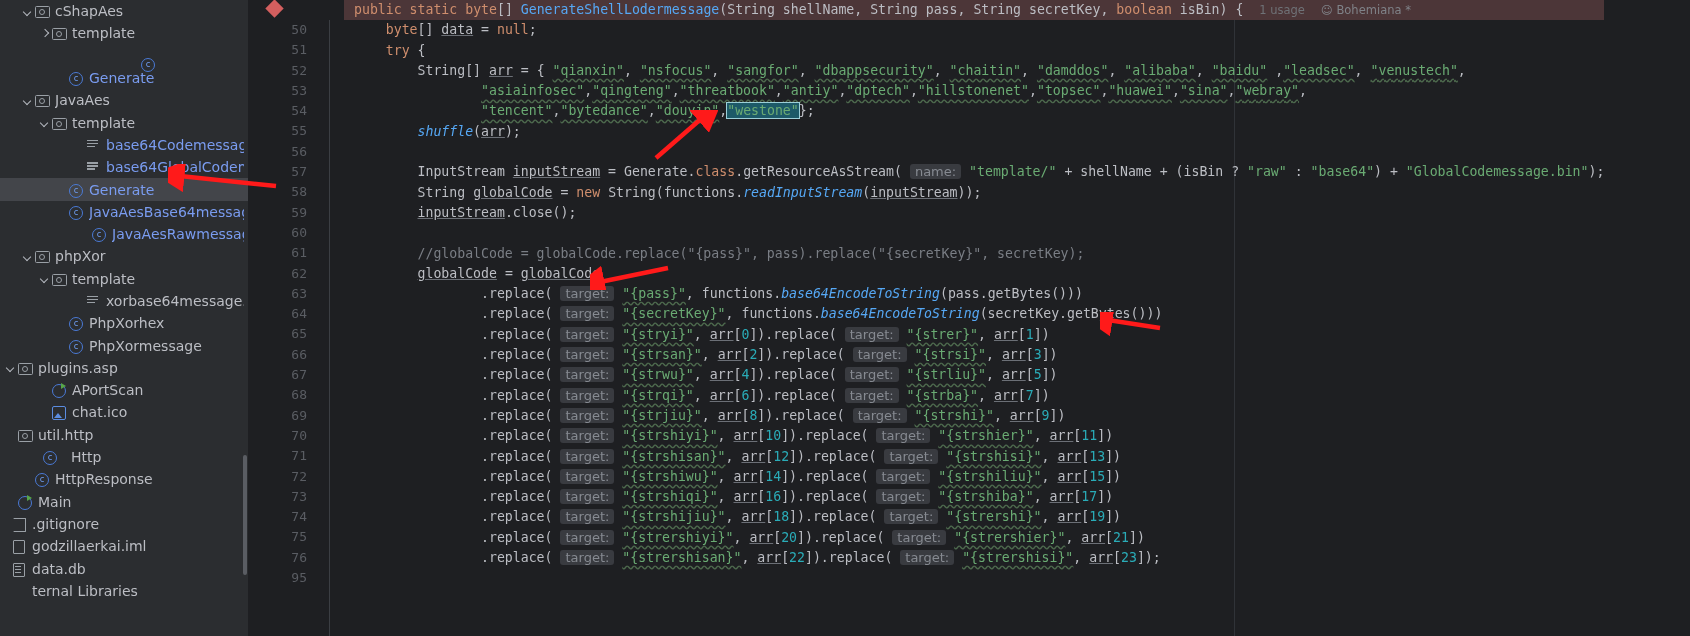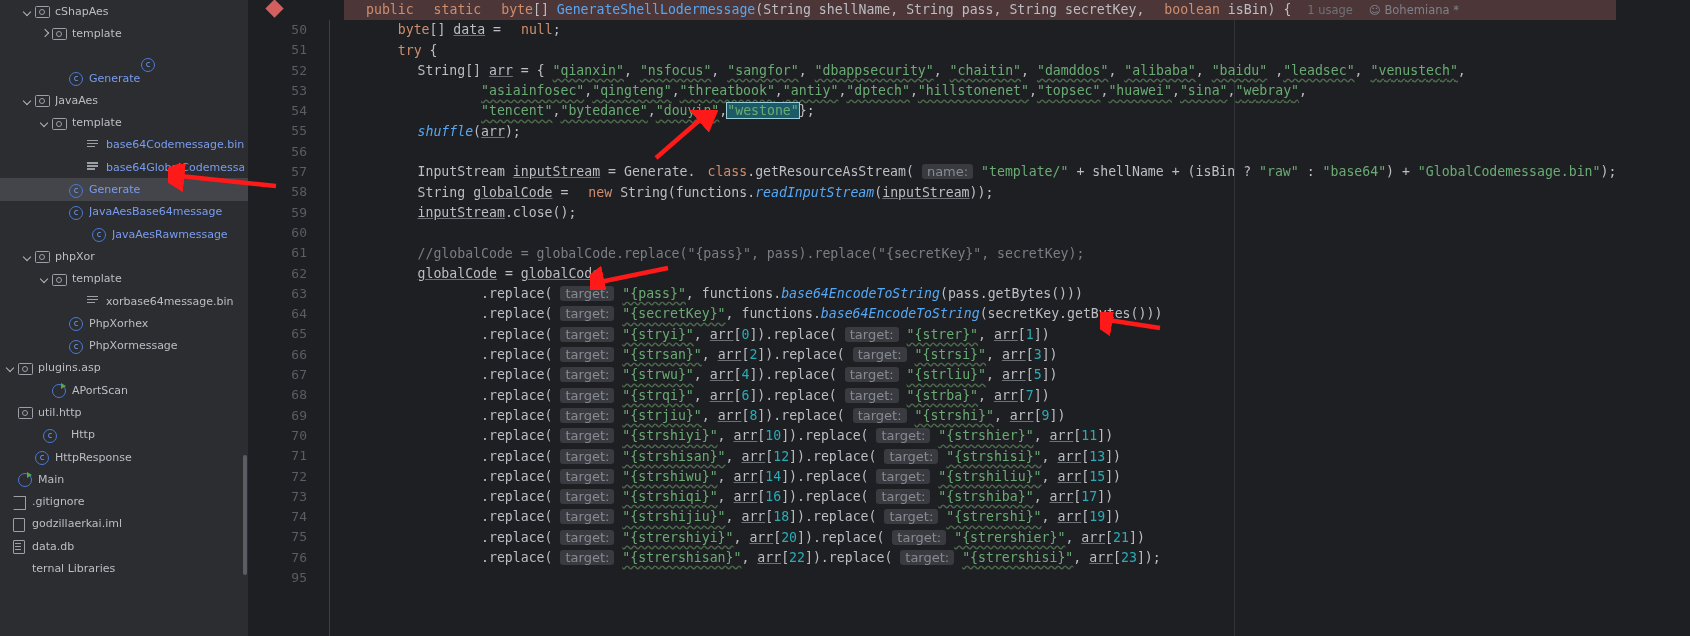--- a/index.html
+++ b/index.html
@@ -6,21 +6,21 @@
   body{
     width:1690px;height:636px;overflow:hidden;
     font-family:"DejaVu Sans Mono", monospace;
     color:#bcbec4;
   }
   .ide{position:relative;width:1690px;height:636px;display:flex;background:#1e1f22;}
 
   
   .tree{
     width:248px;min-width:248px;height:636px;background:#2b2d30;
-    font-family:"DejaVu Sans", sans-serif;font-size:11px;
+    font-family:"DejaVu Sans", sans-serif;font-size:14px;
     position:relative;overflow:hidden;
   }
   .trow{
     height:22.3px;display:flex;align-items:center;white-space:nowrap;
     position:relative;padding-right:4px;
   }
   .trow.sel{background:#43454a;}
   .arrow{width:11px;height:11px;display:inline-block;position:relative;flex:0 0 auto;}
   .arrow.down:after{
     content:"";position:absolute;left:1px;top:3px;width:5px;height:5px;
@@ -121,21 +121,21 @@
   
   .editor{
     flex:1;position:relative;background:#1e1f22;overflow:hidden;
     font-size:13.2px;line-height:20.3px;white-space:pre;
   }
   .code{position:absolute;left:0;top:0;padding-top:0;}
   .ln{height:20.3px;display:block;padding-left:10px;}
   .ln.sig{background:#4c3638;}
 
   
-  .kw{color:#cf8e6d;margin-left:12px;}
+  .kw{color:#cf8e6d;}
   .typ{color:#bcbec4;}
   .mth{color:#56a8f5;}
   .str{color:#6aab73;}
   .num{color:#2aacb8;}
   .cmt{color:#7a7e85;}
   .fld{color:#bcbec4;text-decoration:underline;text-decoration-color:#6b6f76;}
   .ita{font-style:italic;}
   .hint{
     background:#393b40;color:#868a91;font-size:13px;border-radius:3px;
     padding:0 5px;font-family:"DejaVu Sans",sans-serif;
@@ -293,20 +293,27 @@
             <span class="ic-folder"></span>
           </span>
           <span class="lbl">plugins.asp</span>
         </div>
         <div class="trow" style="padding-left: 40px;">
           <span class="arrow"></span>
           <span class="ico">
             <span class="ic-run"></span>
           </span>
           <span class="lbl">APortScan</span>
+        </div>
+        <div class="trow" style="padding-left: 40px;">
+          <span class="arrow"></span>
+          <span class="ico">
+            <span class="ic-img"></span>
+          </span>
+          <span class="lbl">chat.ico</span>
         </div>
         <div class="trow" style="padding-left: 6px;">
           <span class="arrow"></span>
           <span class="ico">
             <span class="ic-folder"></span>
           </span>
           <span class="lbl">util.http</span>
         </div>
         <div class="trow" style="padding-left: 23px; gap: 8px;">
           <span class="arrow"></span>

